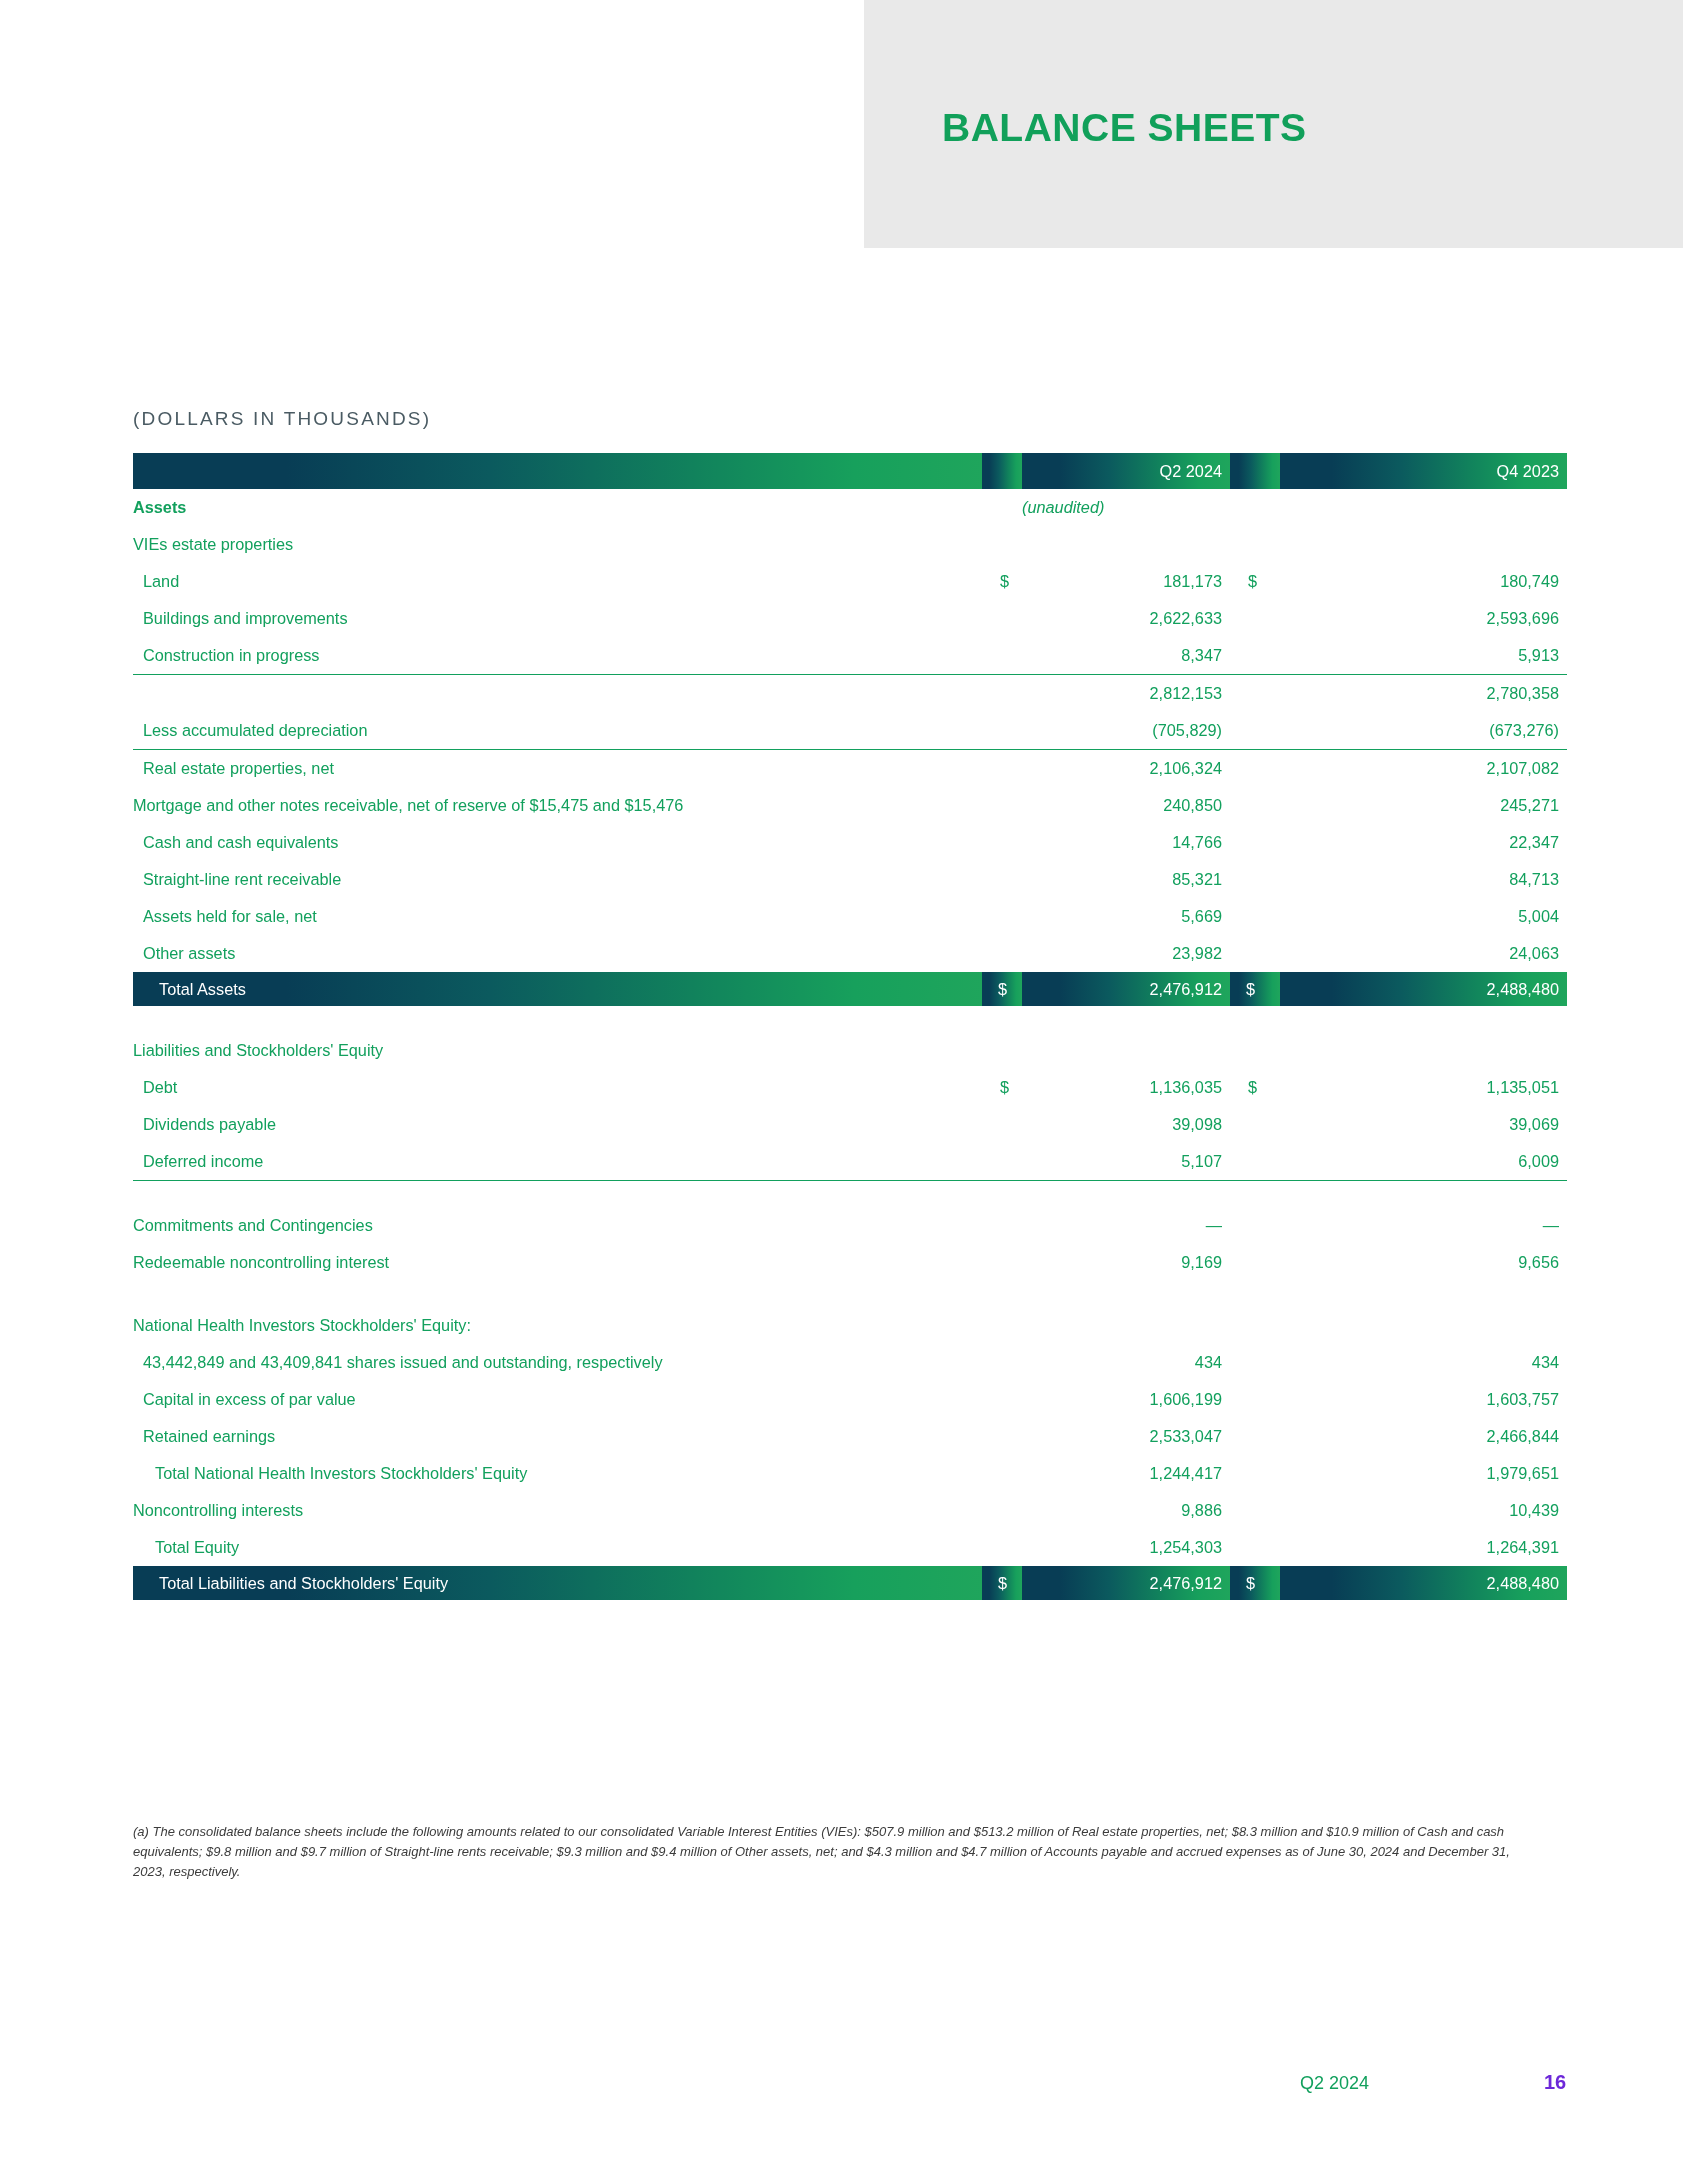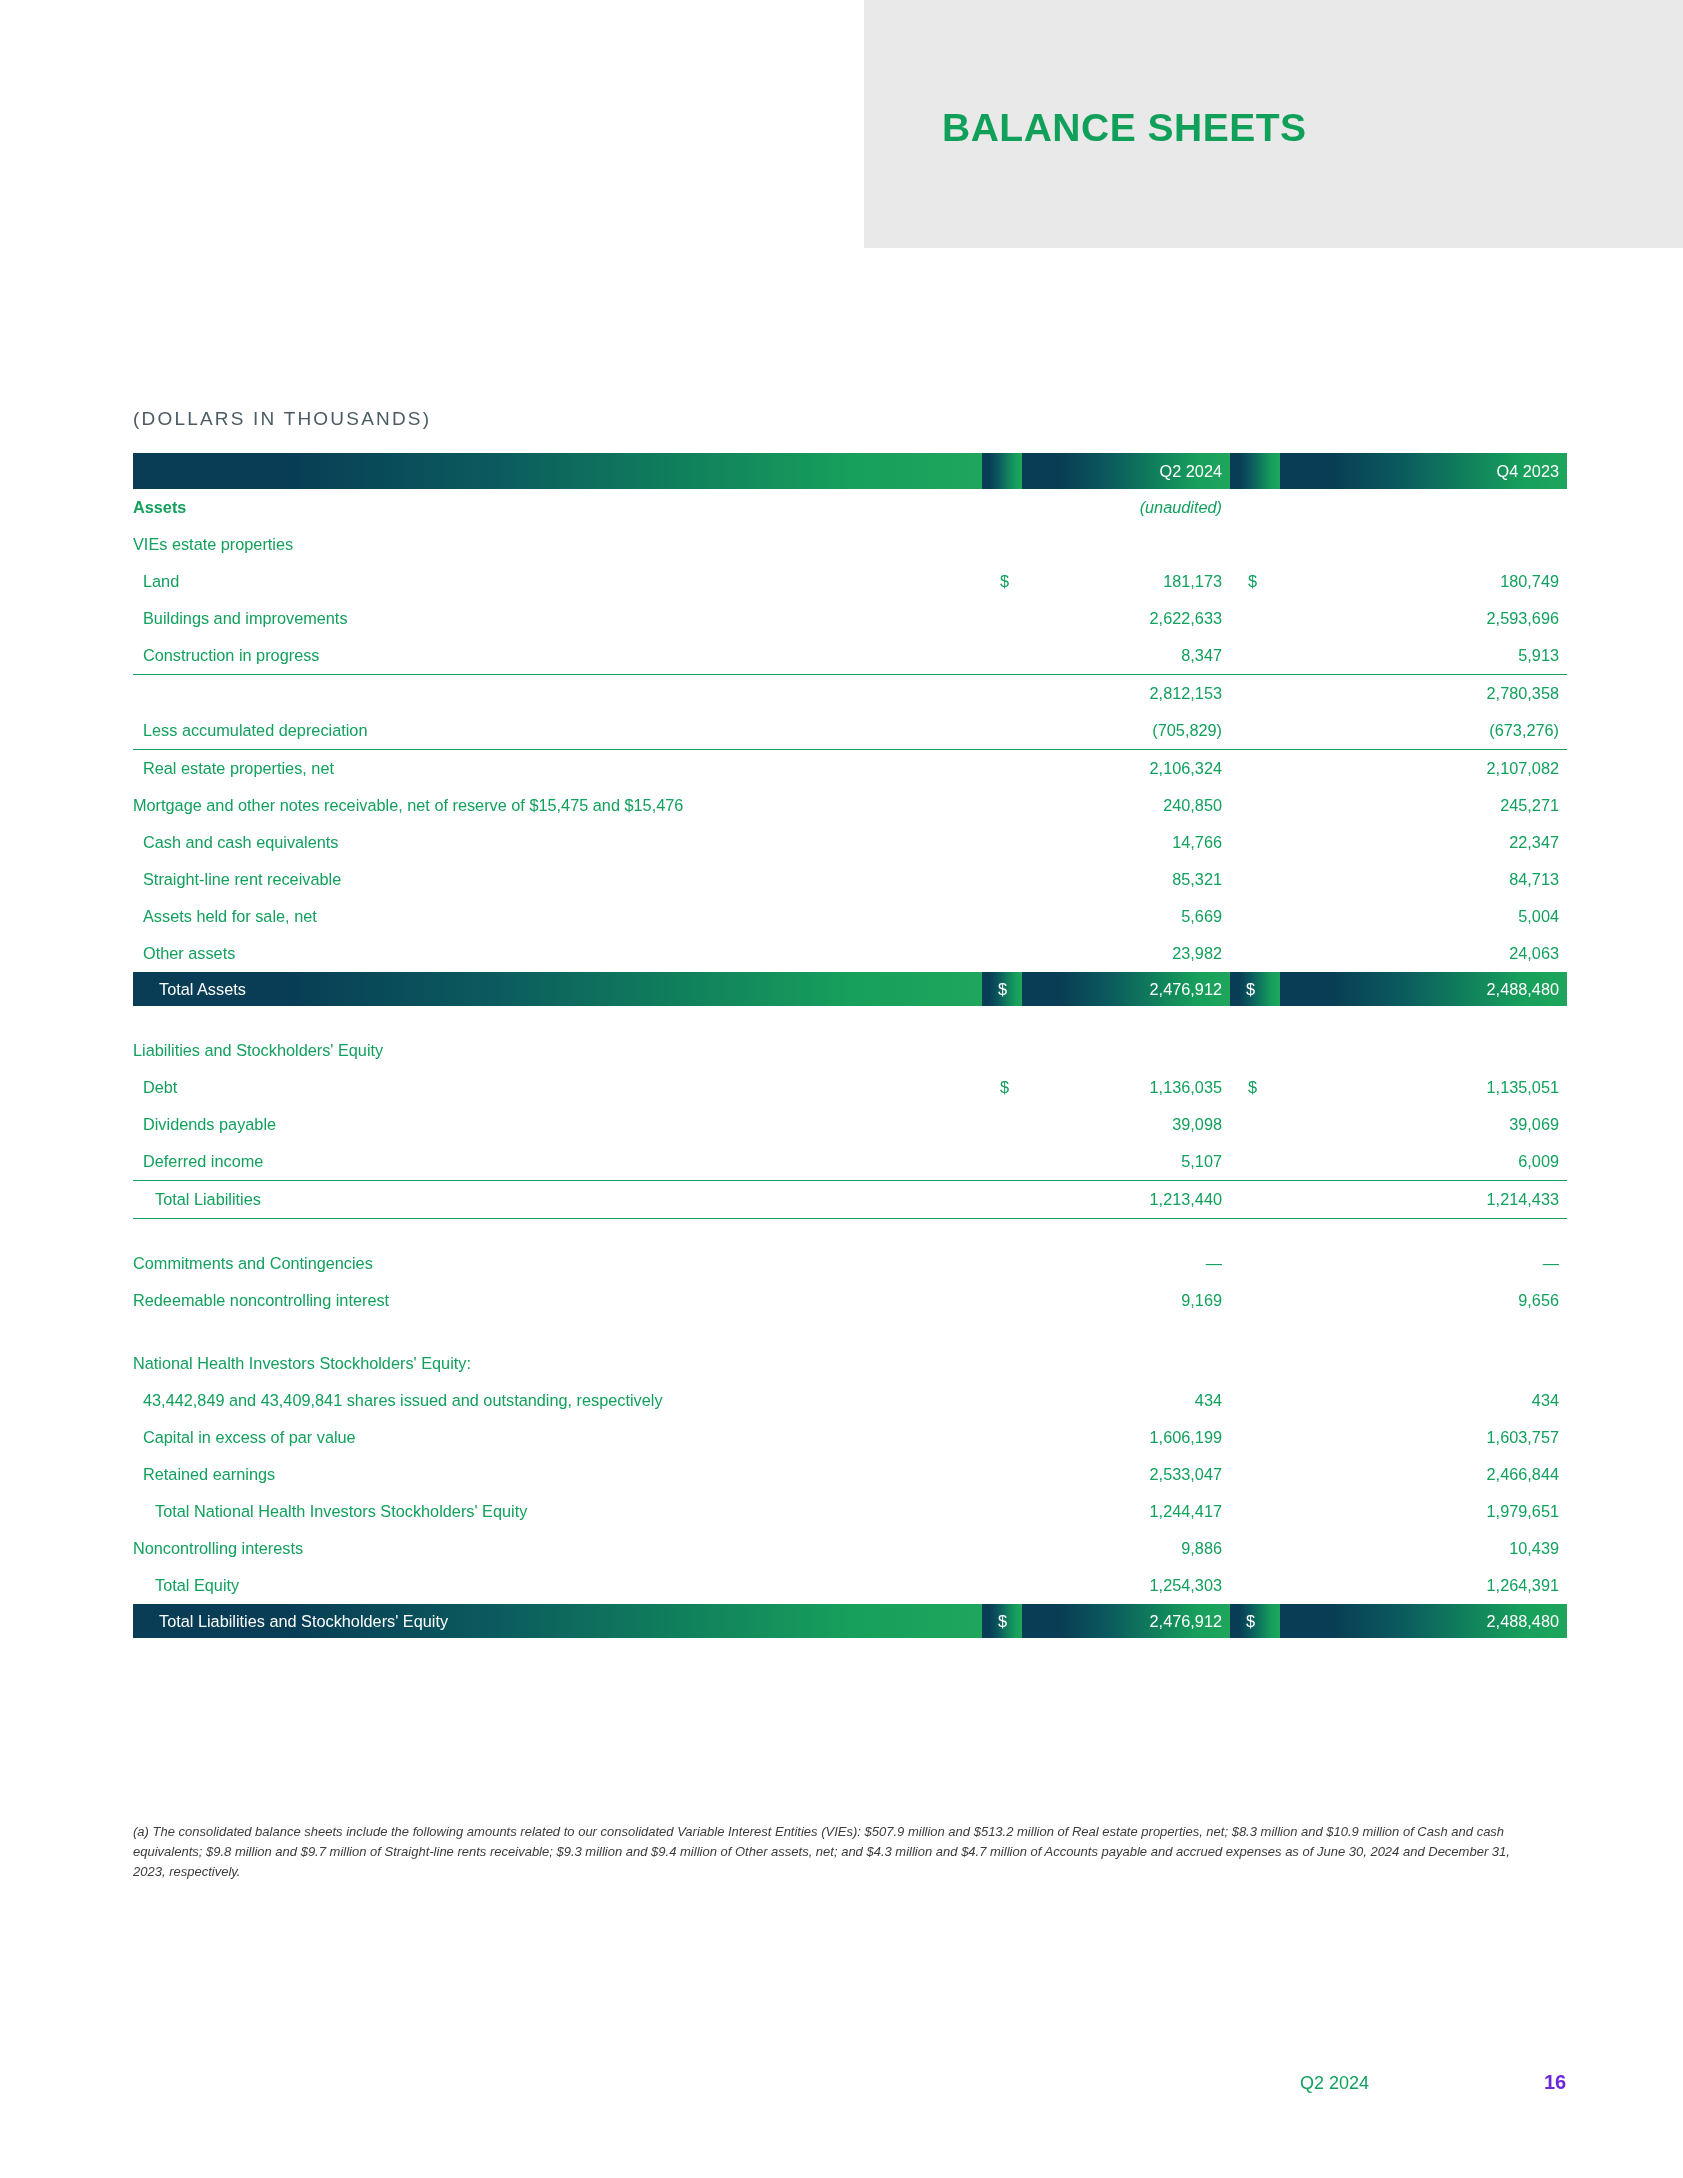--- a/index.html
+++ b/index.html
@@ -96,21 +96,21 @@
     color: #ffffff;
     height: 23px;
     line-height: 34px;
   }
   tr.bar.hdr td { height: 36px; line-height: 36px; }
   tr.bar td.dollr { padding-left: 16px !important; }
   tr.bar td.bar-label { padding-left: 26px !important; }
 
   
   .sec-head { font-weight: bold; }
-  .unaudited { font-style: italic; text-align: right; padding-right: 8px !important; }
+  .unaudited { font-style: italic; text-align: left; padding-right: 8px !important; }
 
   
   tr.rule-top td    { border-top: 1.6px solid #12a05d; }
   tr.rule-bottom td { border-bottom: 1.6px solid #12a05d; }
 
   tr.spacer td { height: 26px; line-height: 26px; }
 
   
   .footnote {
     position: absolute;
@@ -313,27 +313,20 @@
       </tr>
 
       <tr class="rule-bottom">
         <td class="ind1">Deferred income</td>
         <td></td>
         <td class="num">5,107</td>
         <td></td>
         <td class="num">6,009</td>
       </tr>
 
-      <tr class="rule-bottom">
-        <td class="ind2">Total Liabilities</td>
-        <td></td>
-        <td class="num">1,213,440</td>
-        <td></td>
-        <td class="num">1,214,433</td>
-      </tr>
 
       <tr class="spacer">
           <td colspan="5"></td>
         </tr>
 
       <tr>
         <td class="ind0">Commitments and Contingencies</td>
         <td></td>
         <td class="num">—</td>
         <td></td>

